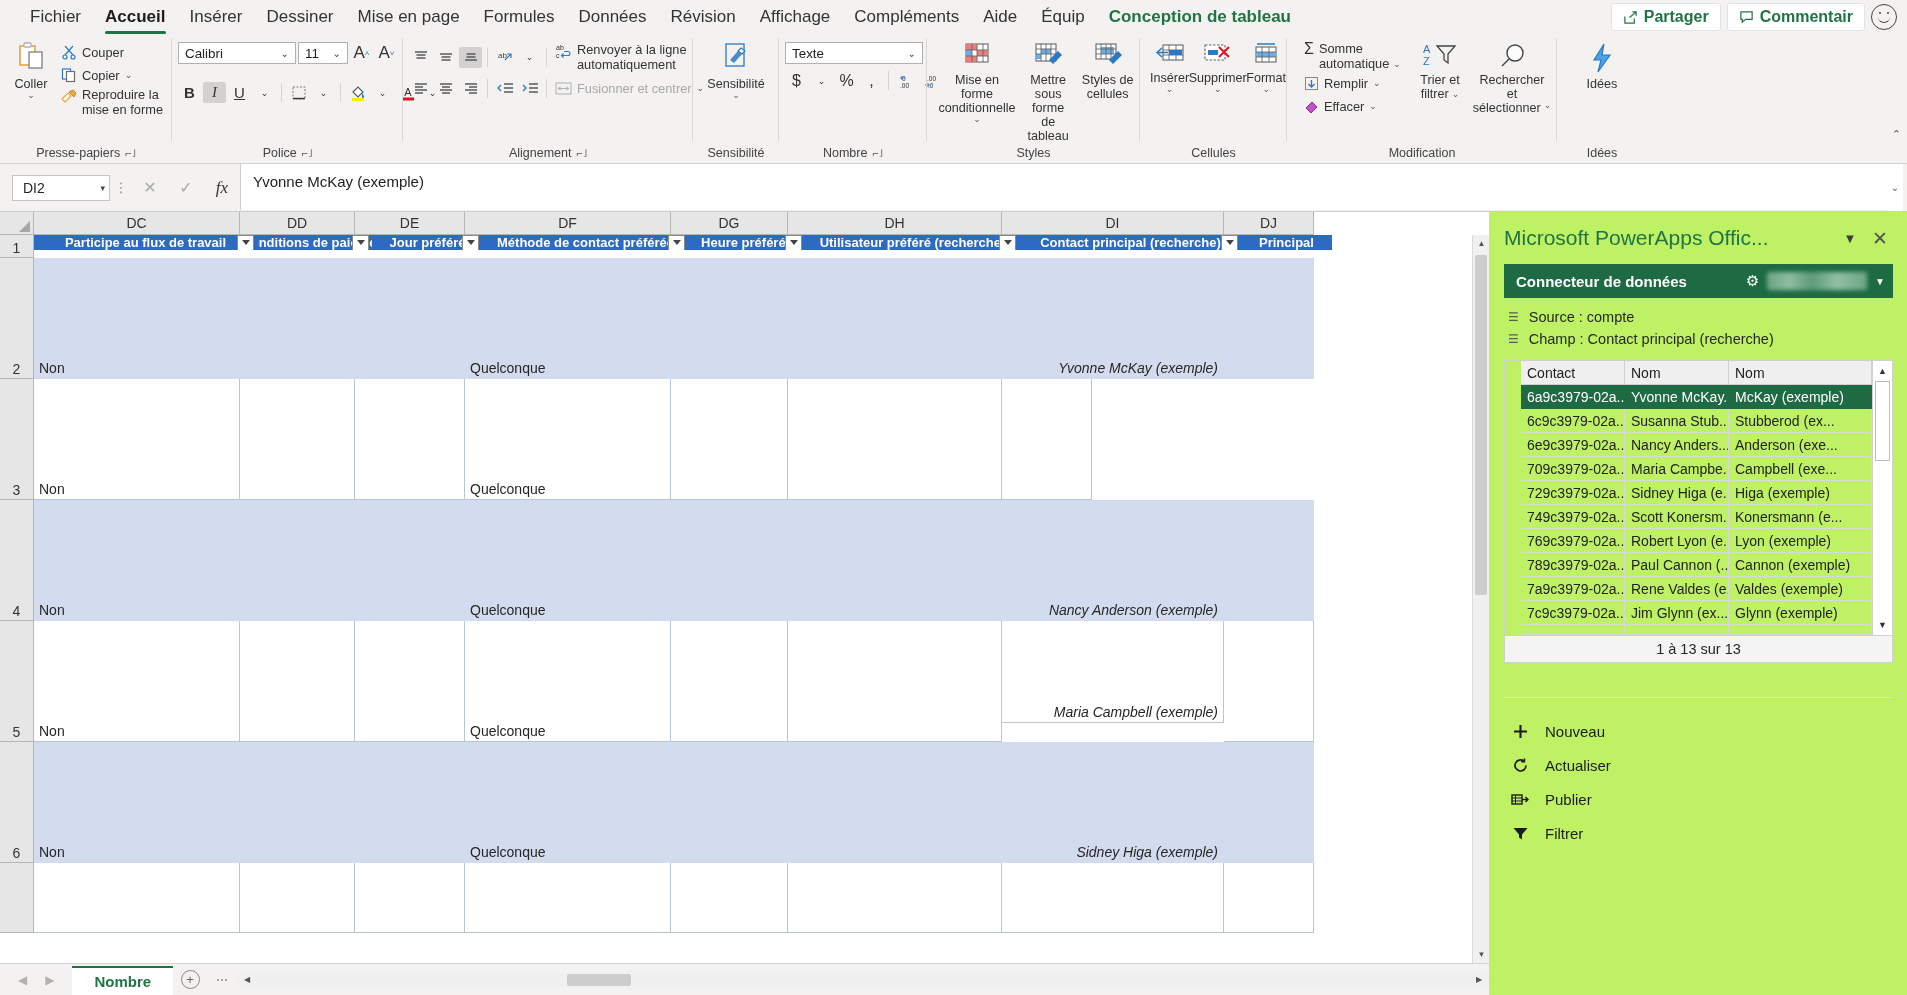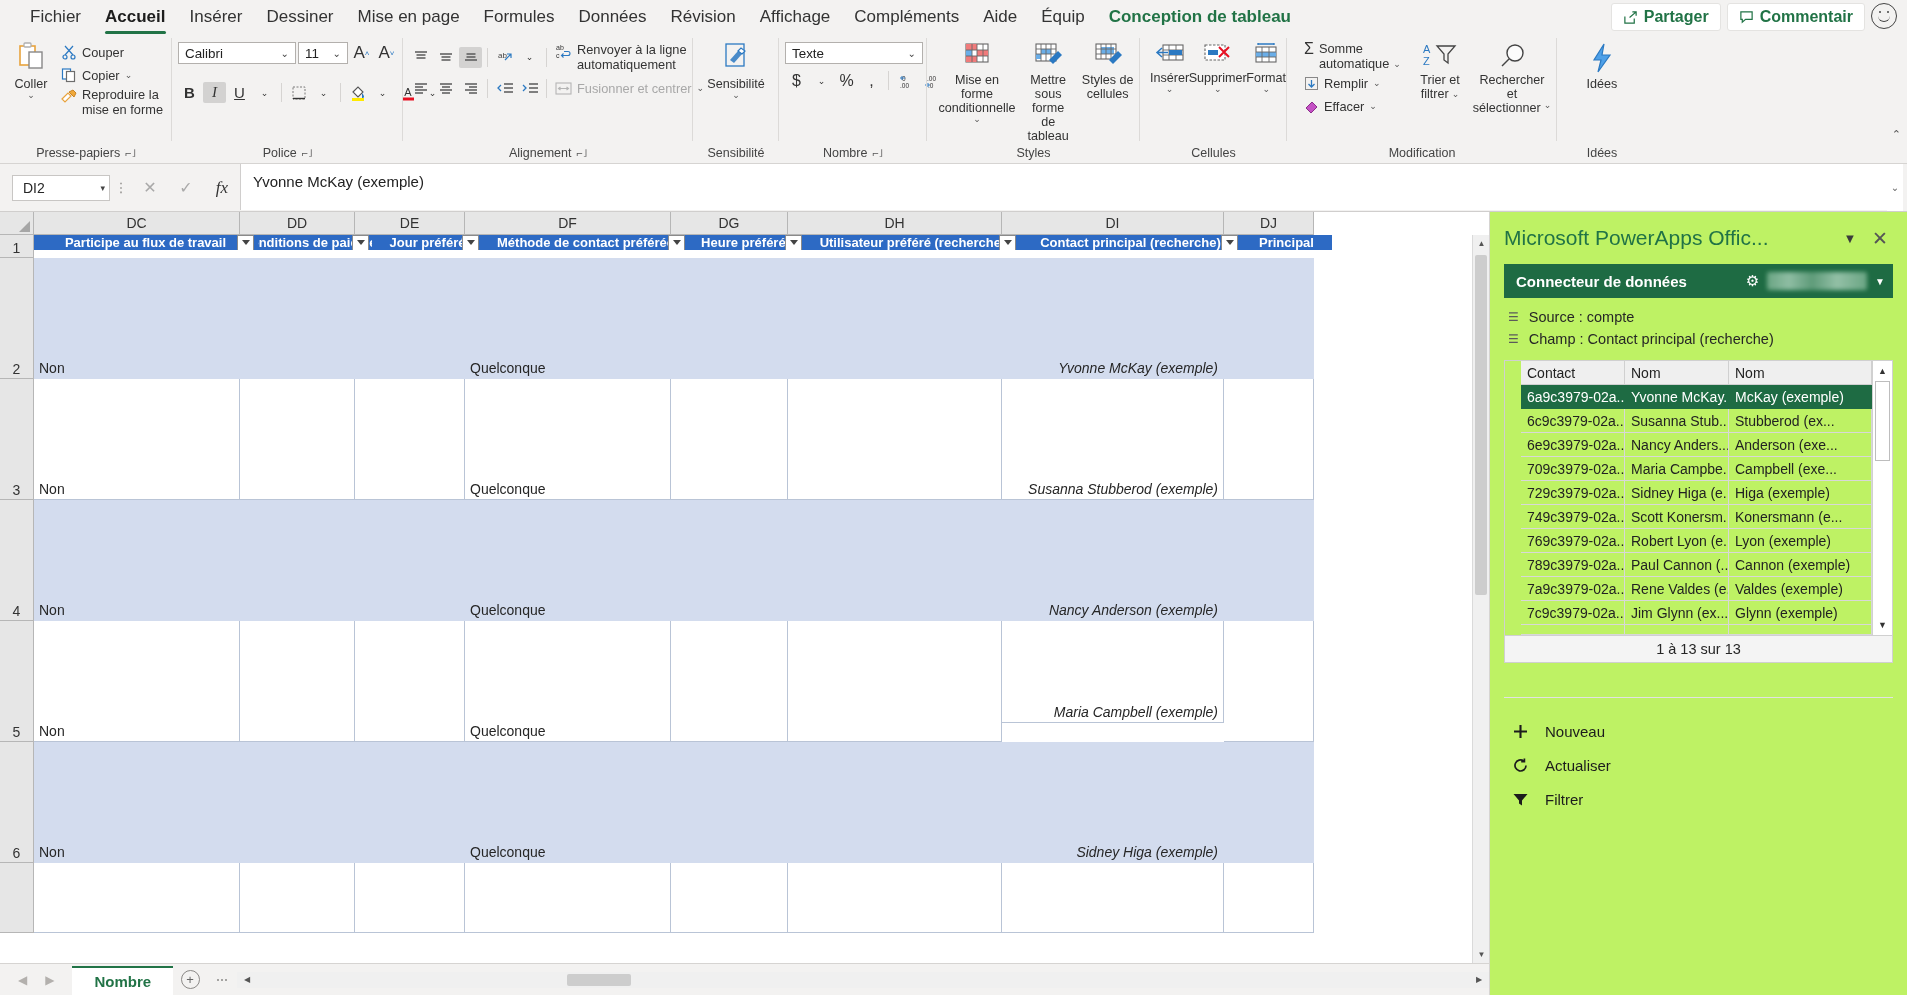--- a/index.html
+++ b/index.html
@@ -19,21 +19,21 @@
   .tab{
     font-size:17px; color:#333; padding:4px 12px 5px 12px; white-space:nowrap;
     cursor:default; position:relative;
   }
   .tab.active{ font-weight:bold; color:#1d1d1d; }
   .tab.active:after{
     content:""; position:absolute; left:12px; right:12px; bottom:-2px;
     height:3px; background:#217346; border-radius:2px;
   }
   .tab.contextual{ color:#217346; font-weight:bold; }
-  .tabbar-right{ margin-left:auto; display:flex; align-items:flex-start; gap:6px; padding-right:10px; }
+  .tabbar-right{ margin-left:auto; display:flex; align-items:center; gap:6px; padding-right:10px; }
   .tb-btn{
     display:flex; align-items:center; gap:6px; font-size:16px; color:#217346;
     background:#fff; border:1px solid #e4e3e1; border-radius:3px; padding:4px 11px;
     font-weight:bold; white-space:nowrap;
   }
   .smiley{ width:26px;height:26px;border:1.6px solid #444;border-radius:50%;position:relative; }
   .smiley:before,.smiley:after{content:"";position:absolute;width:2.4px;height:2.4px;background:#444;border-radius:50%;top:7px;}
   .smiley:before{left:7px;} .smiley:after{right:7px;}
   .smiley span{position:absolute;left:6px;right:6px;top:12px;height:6px;border-bottom:1.8px solid #444;border-radius:0 0 9px 9px;}
 
@@ -788,21 +788,20 @@
             <div class="gc banded" style="width:90px;height:121px"></div>
           </div>
 
           <div class="grow" style="top:144px;height:121px">
             <div class="gc white" style="width:206px;height:121px">Non</div>
             <div class="gc white" style="width:115px;height:121px"></div>
             <div class="gc white" style="width:110px;height:121px"></div>
             <div class="gc white" style="width:206px;height:121px">Quelconque</div>
             <div class="gc white" style="width:117px;height:121px"></div>
             <div class="gc white" style="width:214px;height:121px"></div>
-            <div class="gc white italic right" style="width:222px;height:121px">Susanna Stubberod (exemple)</div>
             <div class="gc white" style="width:90px;height:121px"></div>
           </div>
 
           <div class="grow" style="top:265px;height:121px">
             <div class="gc banded" style="width:206px;height:121px">Non</div>
             <div class="gc banded" style="width:115px;height:121px"></div>
             <div class="gc banded" style="width:110px;height:121px"></div>
             <div class="gc banded" style="width:206px;height:121px">Quelconque</div>
             <div class="gc banded" style="width:117px;height:121px"></div>
             <div class="gc banded" style="width:214px;height:121px"></div>
@@ -990,20 +989,30 @@
             <span class="ai">
               <svg width="17" height="17" viewBox="0 0 17 17">
                   <path d="M14 8.5a5.5 5.5 0 1 1-2.3-4.5" fill="none" stroke="#1c1c1c" stroke-width="1.7"></path>
                   <path d="M12.4 1.4v3.2h-3.2" fill="none" stroke="#1c1c1c" stroke-width="1.7"></path>
                 </svg>
             </span>
             <span>Actualiser</span>
           </div>
           <div class="action">
             <span class="ai">
+              <svg width="18" height="17" viewBox="0 0 18 17">
+                  <rect x="1" y="4" width="10" height="9" fill="none" stroke="#1c1c1c" stroke-width="1.4"></rect>
+                  <path d="M1 7h10M1 10h10M4.5 4v9" stroke="#1c1c1c" stroke-width="1"></path>
+                  <path d="M11 8.5h6M14.5 6l2.5 2.5-2.5 2.5" fill="none" stroke="#1c1c1c" stroke-width="1.4"></path>
+                </svg>
+            </span>
+            <span>Publier</span>
+          </div>
+          <div class="action">
+            <span class="ai">
               <svg width="17" height="17" viewBox="0 0 17 17">
                   <path d="M1.5 3h14l-5.5 6.5v5l-3-2v-3z" fill="#1c1c1c"></path>
                 </svg>
             </span>
             <span>Filtrer</span>
           </div>
         </div>
       </div>
     </div>
 

